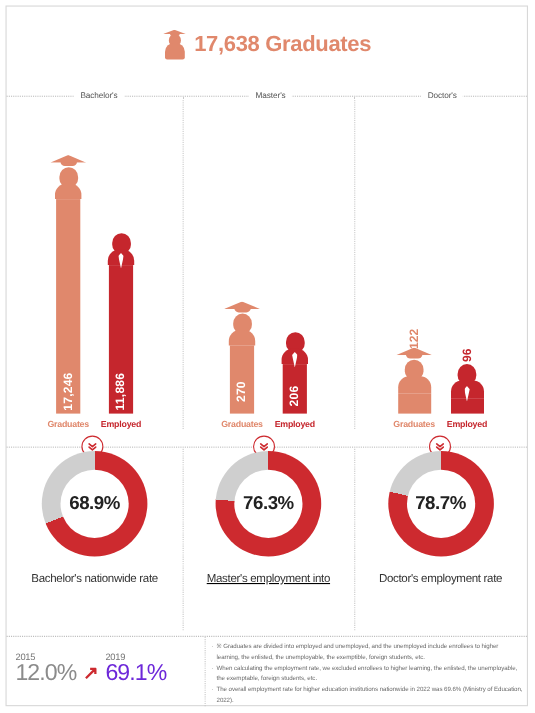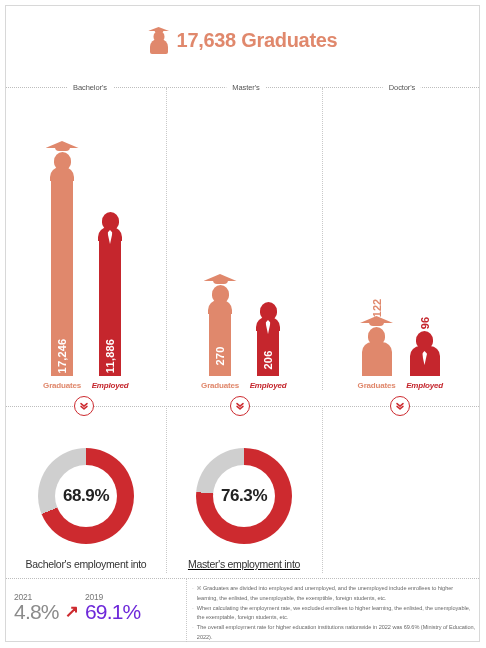--- a/index.html
+++ b/index.html
@@ -163,35 +163,35 @@
     white-space:nowrap;
   }
   .blabel{
     margin-top:5px;
     font-size:8px;
     font-weight:bold;
     white-space:nowrap;
     letter-spacing:-0.2px;
   }
   .blabel.g{color:#e0886c;}
-  .blabel.e{color:#c5262d;font-style:italic;}
+  .blabel.e{color:#c5262d;}
 
   
   .chev{
     position:absolute;
     width:18px;height:18px;border-radius:50%;
     border:1.6px solid #cd2a2f;
     background:#fff;
     display:flex;align-items:center;justify-content:center;
     transform:translate(-50%,-50%);
   }
   .chev svg{display:block;}
 
   
-  .donut-row{position:absolute;left:6px;top:448px;width:473px;height:145px;}
+  .donut-row{position:absolute;left:6px;top:410px;width:473px;height:145px;}
   .dcol{position:absolute;top:0;height:145px;display:flex;flex-direction:column;align-items:center;}
   .donut{
     position:relative;
     width:96px;height:96px;border-radius:50%;
   }
   .donut .hole{
     position:absolute;left:50%;top:50%;transform:translate(-50%,-50%);
     width:62px;height:62px;border-radius:50%;background:#fff;
     display:flex;align-items:center;justify-content:center;
   }
@@ -375,41 +375,49 @@
   <div class="vrule" style="left:166px;top:408px;height:165px;"></div>
   <div class="vrule" style="left:322px;top:408px;height:165px;"></div>
 
   <div class="donut-row">
     <div class="dcol" style="left:0;width:160px;">
       <div class="donut" id="donut0" style="background: conic-gradient(rgb(205, 42, 47) 0deg, rgb(205, 42, 47) 248.04deg, rgb(207, 207, 207) 248.04deg, rgb(207, 207, 207) 360deg);">
         <div class="hole">
           <span class="pct">68.9%</span>
         </div>
       </div>
-      <div class="dcap">Bachelor's employment into</div>
+      <div class="dcap">Bachelor's nationwide rate</div>
     </div>
 
     <div class="dcol" style="left:160px;width:156px;text-decoration:underline;">
       <div class="donut" id="donut1" style="background: conic-gradient(rgb(205, 42, 47) 0deg, rgb(205, 42, 47) 274.68deg, rgb(207, 207, 207) 274.68deg, rgb(207, 207, 207) 360deg);">
         <div class="hole">
           <span class="pct">76.3%</span>
         </div>
       </div>
       <div class="dcap">Master's employment into</div>
     </div>
 
+    <div class="dcol" style="left:316px;width:157px;">
+      <div class="donut" id="donut2" style="background: conic-gradient(rgb(205, 42, 47) 0deg, rgb(205, 42, 47) 283.32deg, rgb(207, 207, 207) 283.32deg, rgb(207, 207, 207) 360deg);">
+        <div class="hole">
+          <span class="pct">78.7%</span>
+        </div>
+      </div>
+      <div class="dcap">Doctor's employment rate</div>
+    </div>
   </div>
 
   <div class="hrule" style="left:6px;top:578px;width:473px;"></div>
   <div class="vrule" style="left:186px;top:579px;height:63px;"></div>
 
   <div class="yearbox">
     <div class="ybit">
-      <span class="ylab">2021</span>
-      <span class="yval old">4.8%</span>
+      <span class="ylab">2015</span>
+      <span class="yval old">12.0%</span>
     </div>
     <span class="yarrow">↗</span>
     <div class="ybit">
       <span class="ylab">2019</span>
       <span class="yval new">69.1%</span>
     </div>
   </div>
 
   <div class="notes">
     <div class="note">

